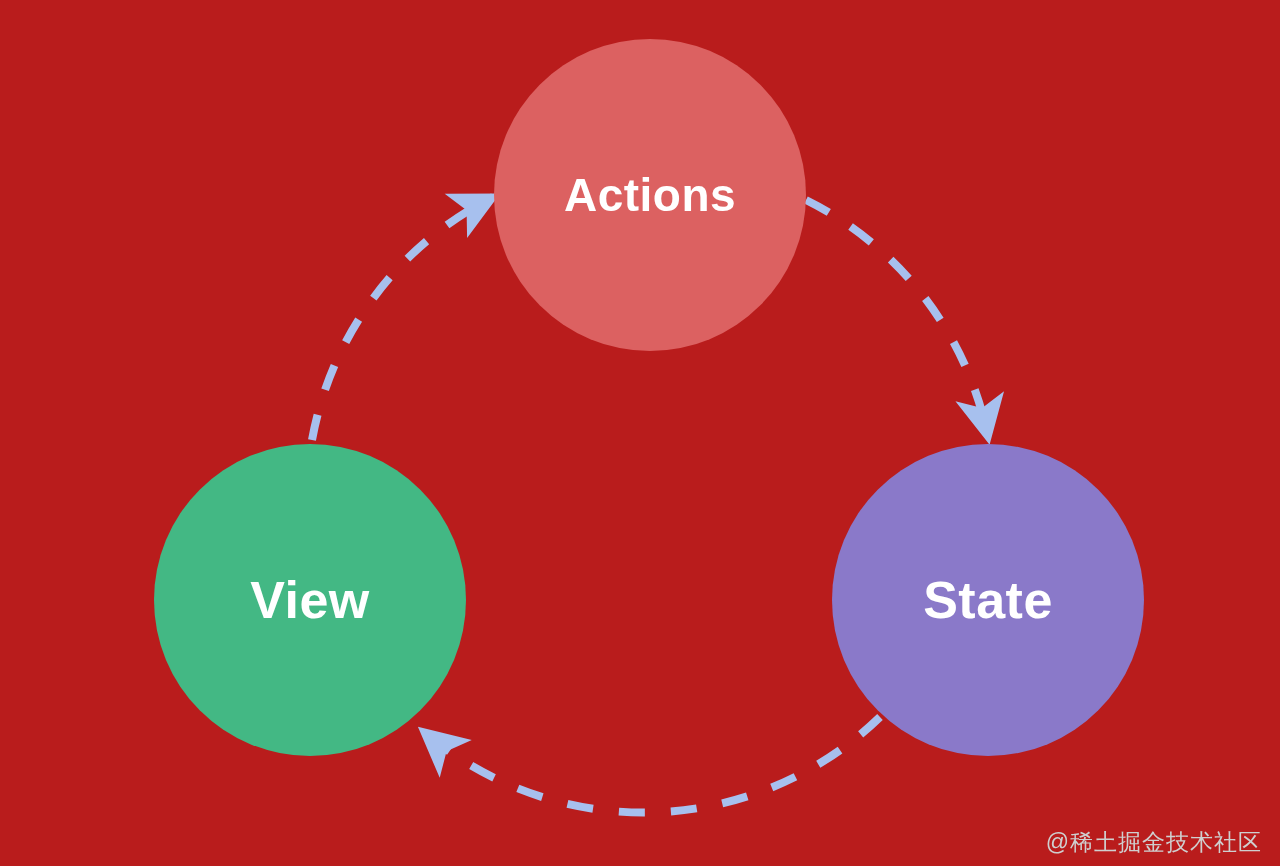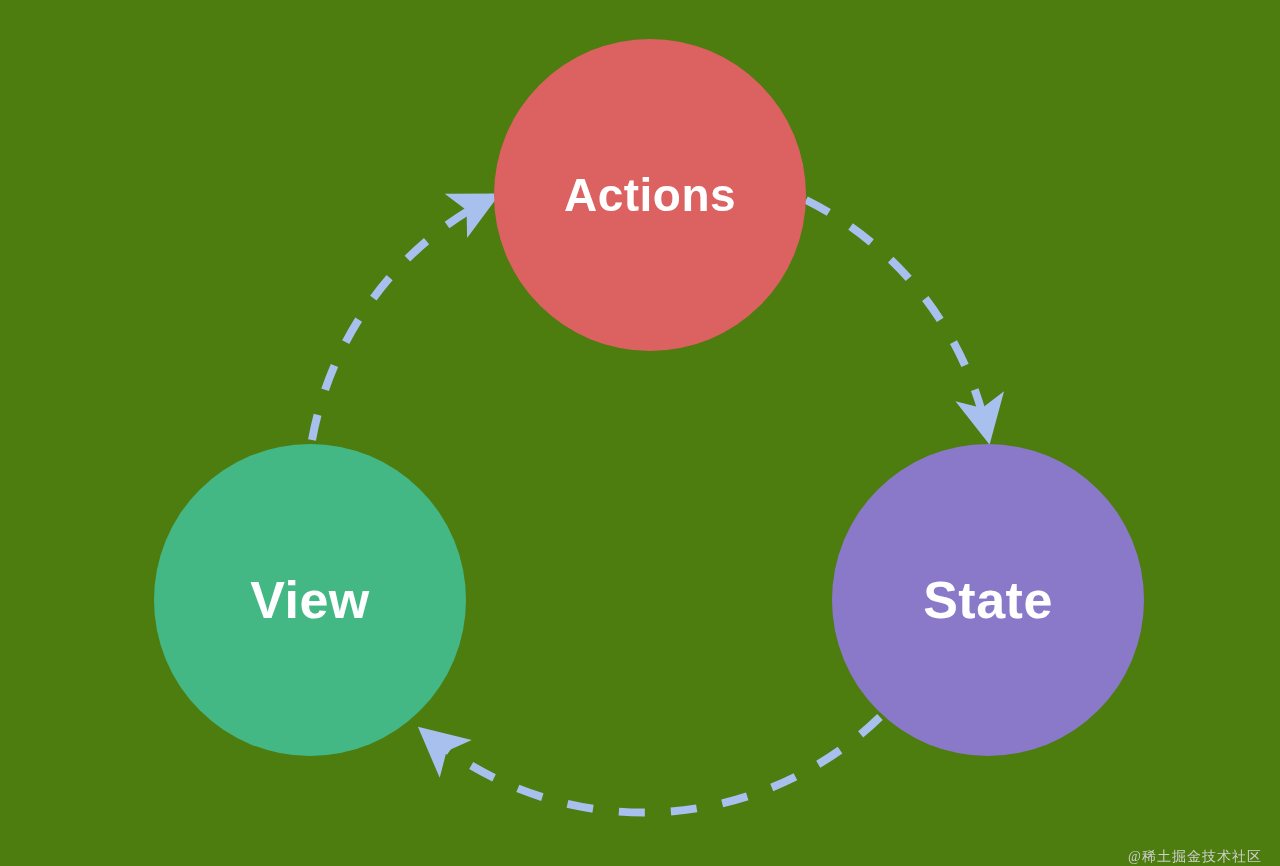--- a/index.html
+++ b/index.html
@@ -32,33 +32,33 @@
     text-anchor: middle;
     dominant-baseline: central;
     letter-spacing: 0.5px;
   }
   .label-actions { font-size: 46px; }
   .label-view    { font-size: 52px; }
   .label-state   { font-size: 52px; }
   .watermark {
     position: absolute;
     right: 18px;
-    bottom: 0;
-    font-family: Liberation Serif, serif;
-    font-size: 14px;
+    bottom: 8px;
+    font-family: Liberation Sans, sans-serif;
+    font-size: 23px;
     color: #cfcfcf;
     letter-spacing: 1px;
     white-space: nowrap;
     user-select: none;
   }
 </style>
 </head>
 <body>
 
-<div id="stage" style="background: #4d7c0f;">
+<div id="stage" style="background: #b91c1c;">
 
   <svg id="flow-svg" viewBox="0 0 1280 866">
 
     <defs>
       <marker id="arrowhead" markerWidth="7" markerHeight="7" refX="5.4" refY="3.5" orient="auto" markerUnits="strokeWidth">
         <path d="M 0.2 0.4 L 6.4 3.5 L 0.2 6.6 L 1.7 3.5 Z" fill="#a7c0ee"></path>
       </marker>
     </defs>
 
     <g>

